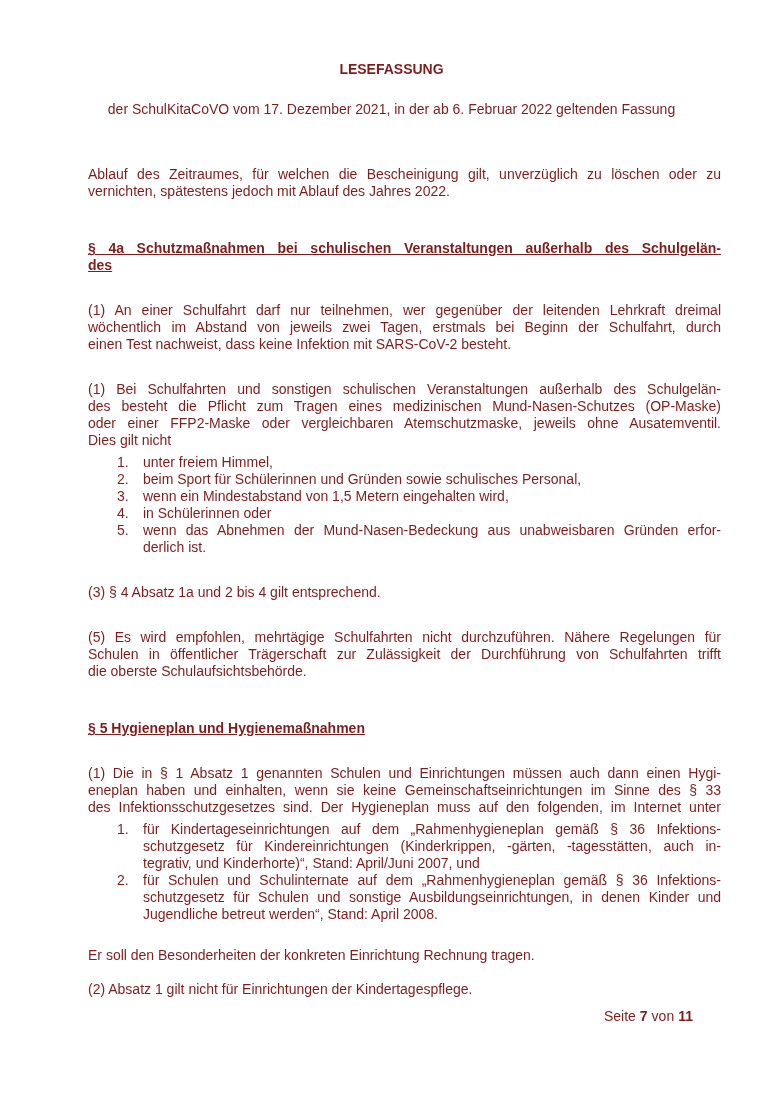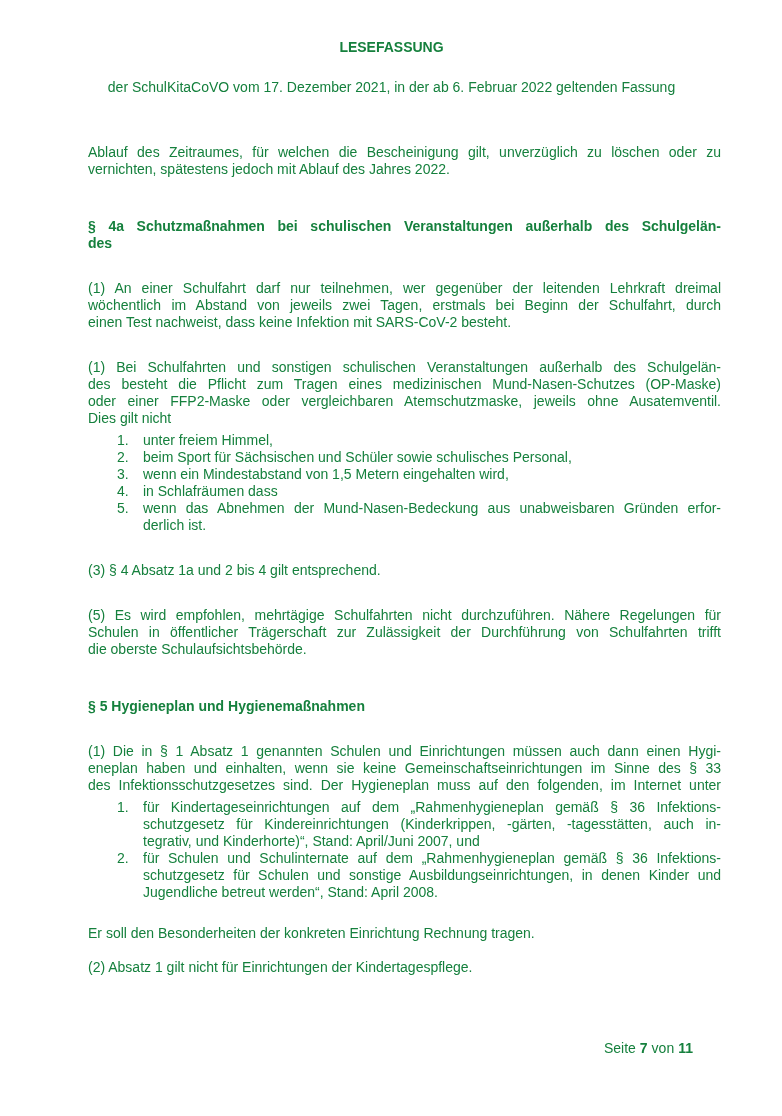--- a/index.html
+++ b/index.html
@@ -5,27 +5,27 @@
   html, body {
     margin: 0;
     padding: 0;
     background: #ffffff;
   }
   .page {
     position: relative;
     width: 782px;
     height: 1116px;
     background: #ffffff;
-    color: #15803d;
+    color: #7f1d1d;
     font-family: "Liberation Sans", "DejaVu Sans", sans-serif;
     font-size: 14px;
     line-height: 17px;
     overflow: hidden;
     box-sizing: border-box;
-    padding: 39px 61px 0 88px;
+    padding: 61px 61px 0 88px;
   }
   .title {
     font-weight: bold;
     text-align: center;
     padding-right: 26px;
   }
   .subtitle {
     text-align: center;
     margin-top: 23px;
     padding-right: 26px;
@@ -36,20 +36,21 @@
     text-align-last: justify;
     white-space: normal;
   }
   .ln.last {
     text-align-last: left;
   }
   .blk.h {
     font-weight: bold;
     margin-top: 40px;
     margin-bottom: 25px;
+    text-decoration: underline;
   }
   .blk.p {
     margin-top: 28px;
   }
   .blk.ol {
     margin-top: 5px;
   }
   #doc-body > .blk:first-child { margin-top: 48px; }
   #doc-body > .blk:nth-child(12) { margin-top: 24px; }
   #doc-body > .blk:nth-child(13) { margin-top: 17px; }
@@ -57,21 +58,21 @@
     position: relative;
     padding-left: 55px;
   }
   .li .marker {
     position: absolute;
     left: 29px;
     top: 0;
   }
   .footer {
     position: absolute;
-    top: 1040px;
+    top: 1008px;
     right: 89px;
     display: flex;
     gap: 4px;
   }
   .footer .b {
     font-weight: bold;
   }
 </style>
 </head>
 <body>
@@ -100,29 +101,29 @@
         <div class="ln">oder einer FFP2-Maske oder vergleichbaren Atemschutzmaske, jeweils ohne Ausatemventil.</div>
         <div class="ln last">Dies gilt nicht</div>
       </div>
       <div class="blk ol">
         <div class="li">
           <span class="marker">1.</span>
           <div class="ln last">unter freiem Himmel,</div>
         </div>
         <div class="li">
           <span class="marker">2.</span>
-          <div class="ln last">beim Sport für Sächsischen und Schüler sowie schulisches Personal,</div>
+          <div class="ln last">beim Sport für Schülerinnen und Gründen sowie schulisches Personal,</div>
         </div>
         <div class="li">
           <span class="marker">3.</span>
           <div class="ln last">wenn ein Mindestabstand von 1,5 Metern eingehalten wird,</div>
         </div>
         <div class="li">
           <span class="marker">4.</span>
-          <div class="ln last">in Schlafräumen dass</div>
+          <div class="ln last">in Schülerinnen oder</div>
         </div>
         <div class="li">
           <span class="marker">5.</span>
           <div class="ln">wenn das Abnehmen der Mund-Nasen-Bedeckung aus unabweisbaren Gründen erfor-</div>
           <div class="ln last">derlich ist.</div>
         </div>
       </div>
       <div class="blk p">
         <div class="ln last">(3) § 4 Absatz 1a und 2 bis 4 gilt entsprechend.</div>
       </div>

